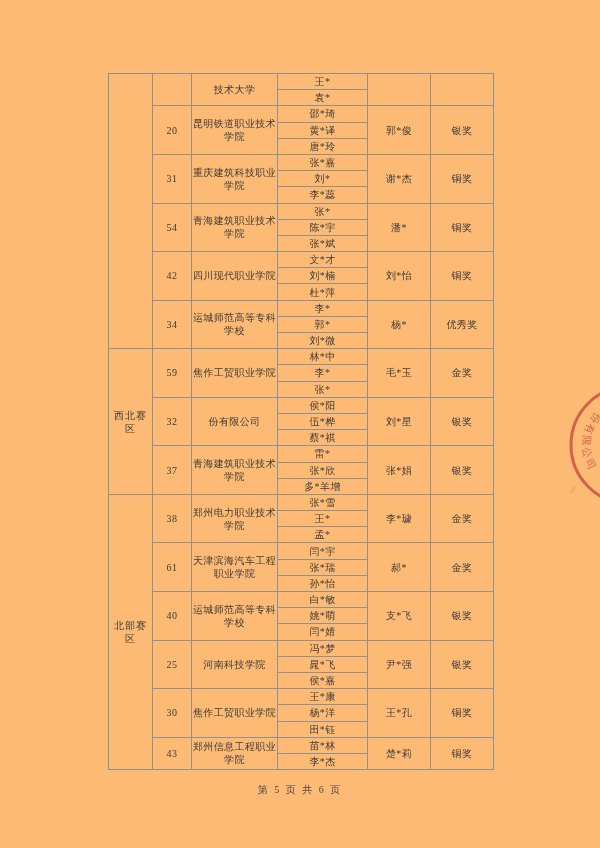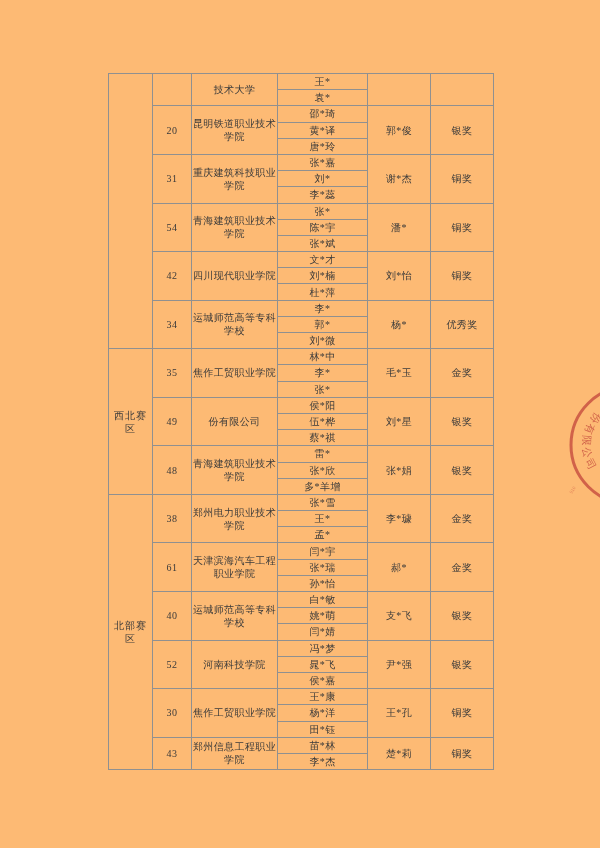--- a/index.html
+++ b/index.html
@@ -146,49 +146,49 @@
       </tr>
       <tr>
           <td class="stu-cell">郭*</td>
         </tr>
       <tr>
           <td class="stu-cell">刘*微</td>
         </tr>
 
       <tr>
         <td class="region-cell" rowspan="9">西北赛区</td>
-        <td class="no-cell" rowspan="3">35</td>
+        <td class="no-cell" rowspan="3">59</td>
         <td class="school-cell" rowspan="3">焦作工贸职业学院</td>
         <td class="stu-cell">林*中</td>
         <td class="teacher-cell" rowspan="3">毛*玉</td>
         <td class="award-cell" rowspan="3">金奖</td>
       </tr>
       <tr>
           <td class="stu-cell">李*</td>
         </tr>
       <tr>
           <td class="stu-cell">张*</td>
         </tr>
 
       <tr>
-        <td class="no-cell" rowspan="3">49</td>
+        <td class="no-cell" rowspan="3">32</td>
         <td class="school-cell" rowspan="3">份有限公司</td>
         <td class="stu-cell">侯*阳</td>
         <td class="teacher-cell" rowspan="3">刘*星</td>
         <td class="award-cell" rowspan="3">银奖</td>
       </tr>
       <tr>
           <td class="stu-cell">伍*桦</td>
         </tr>
       <tr>
           <td class="stu-cell">蔡*祺</td>
         </tr>
 
       <tr>
-        <td class="no-cell" rowspan="3">48</td>
+        <td class="no-cell" rowspan="3">37</td>
         <td class="school-cell" rowspan="3">青海建筑职业技术学院</td>
         <td class="stu-cell">雷*</td>
         <td class="teacher-cell" rowspan="3">张*娟</td>
         <td class="award-cell" rowspan="3">银奖</td>
       </tr>
       <tr>
           <td class="stu-cell">张*欣</td>
         </tr>
       <tr>
           <td class="stu-cell">多*羊增</td>
@@ -231,21 +231,21 @@
         <td class="award-cell" rowspan="3">银奖</td>
       </tr>
       <tr>
           <td class="stu-cell">姚*萌</td>
         </tr>
       <tr>
           <td class="stu-cell">闫*婧</td>
         </tr>
 
       <tr>
-        <td class="no-cell" rowspan="3">52</td>
+        <td class="no-cell" rowspan="3">25</td>
         <td class="school-cell" rowspan="3">河南科技学院</td>
         <td class="stu-cell">冯*梦</td>
         <td class="teacher-cell" rowspan="3">尹*强</td>
         <td class="award-cell" rowspan="3">银奖</td>
       </tr>
       <tr>
           <td class="stu-cell">晁*飞</td>
         </tr>
       <tr>
           <td class="stu-cell">侯*嘉</td>
@@ -282,13 +282,14 @@
     <defs>
       <path id="sealArc" d="M 61 25.5 A 47 47 0 0 0 61 102.5" fill="none"></path>
     </defs>
     <circle cx="88" cy="64" r="59" fill="none" stroke="#bf4038" stroke-width="3" opacity="0.8"></circle>
     <text font-size="10.5" letter-spacing="2.5" fill="#bf4038" opacity="0.8" font-family="Liberation Serif, serif">
       <textPath href="#sealArc" startOffset="9">份有限公司</textPath>
     </text>
     <text x="30" y="113" font-size="5" fill="#bf4038" opacity="0.5" transform="rotate(-58 30 113)">910</text>
   </svg>
 
+  <div class="footer">第 5 页 共 6 页</div>
 </div>
 
 </body></html>

